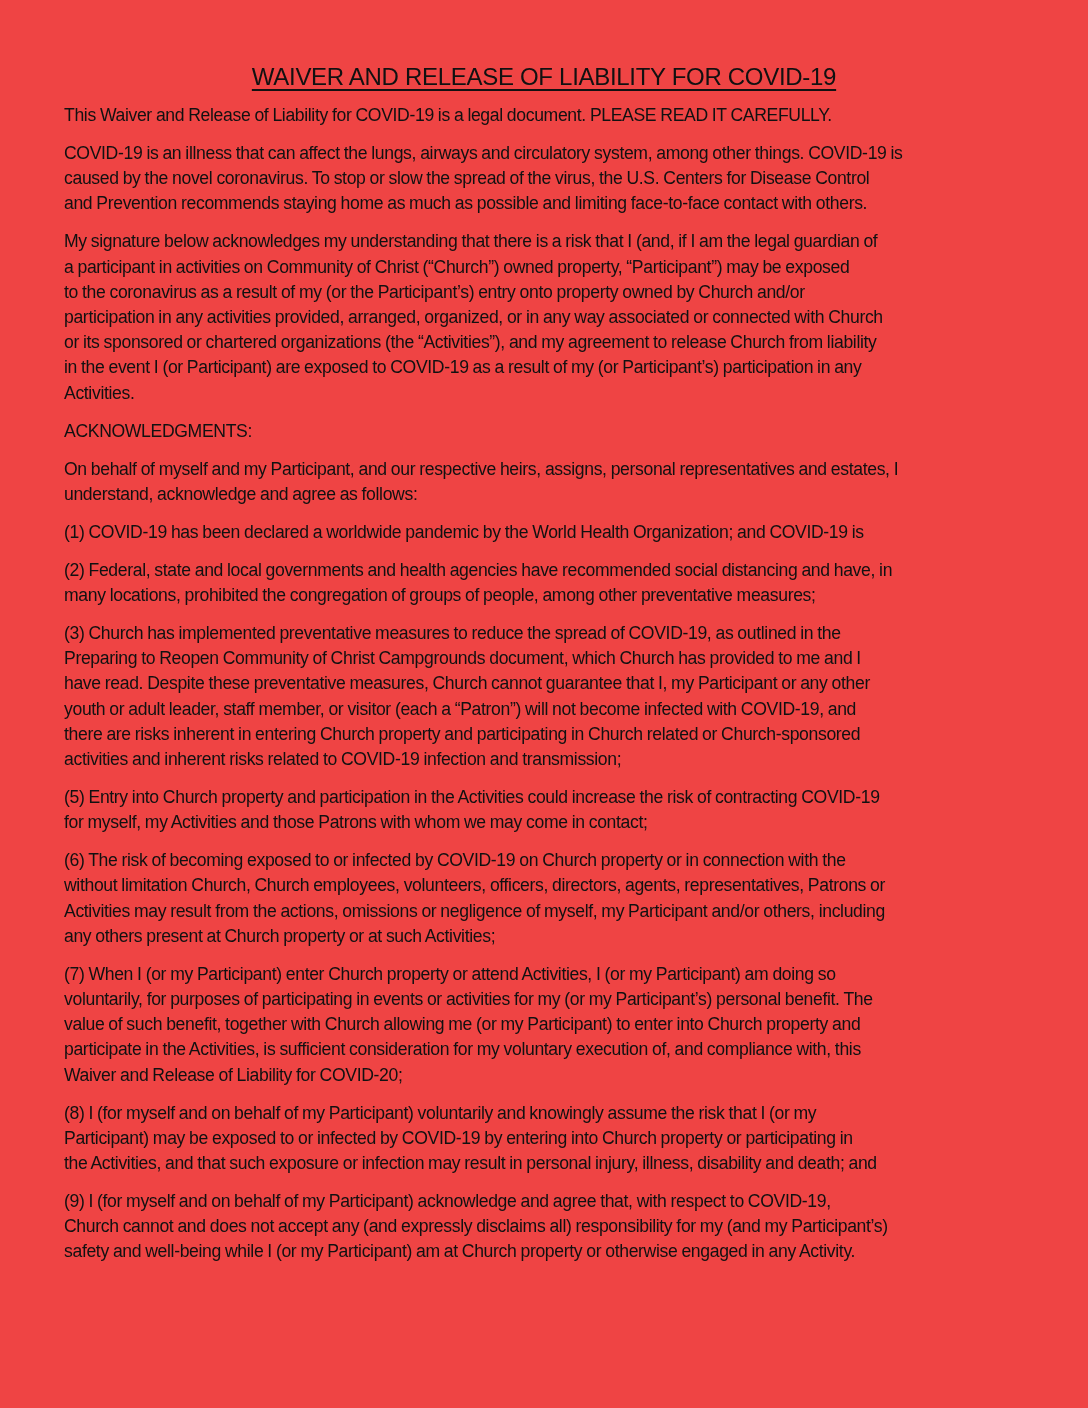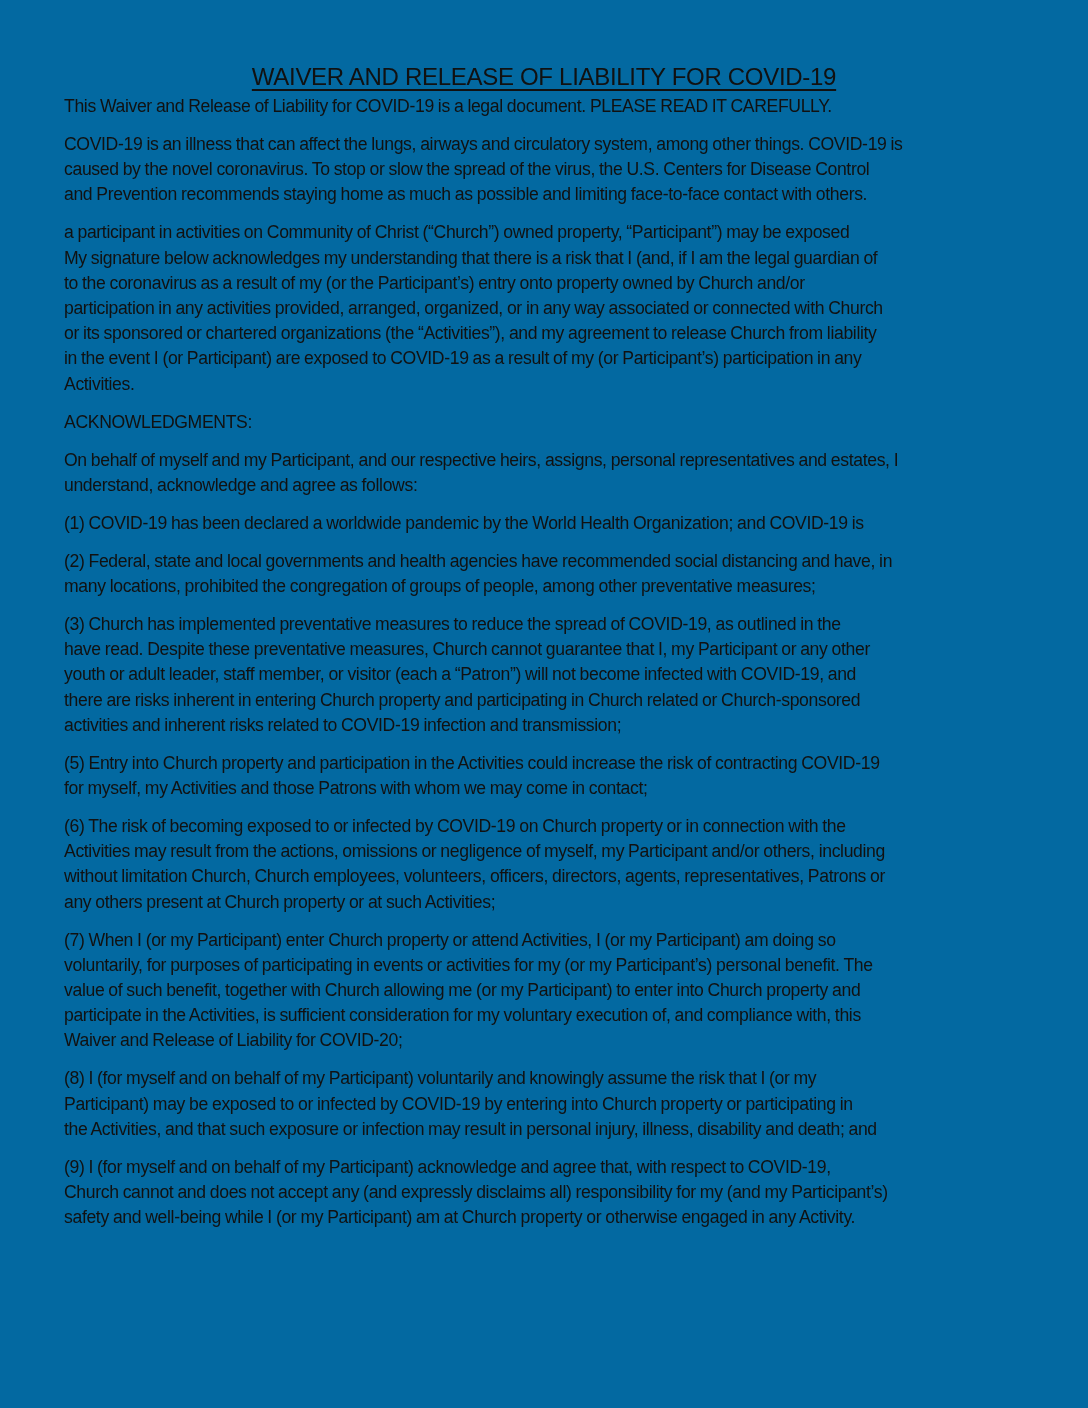--- a/index.html
+++ b/index.html
@@ -1,29 +1,29 @@
 <!DOCTYPE html>
 <html><head>
 <meta charset="utf-8">
 <style>
   html, body { margin: 0; padding: 0; background: #ffffff; }
   body { width: 1088px; height: 1408px; position: relative; overflow: hidden; }
   .page {
-    position: absolute; left: 0; top: 0; width: 1088px; height: 1408px; background: #0369a1;
+    position: absolute; left: 0; top: 0; width: 1088px; height: 1408px; background: #ef4444;
     font-family: "DejaVu Sans Condensed", "Liberation Sans Narrow", "Liberation Sans", sans-serif;
     color: #111111;
   }
   .title {
     position: absolute; left: 0; width: 1088px; top: 63px;
     text-align: center; font-size: 24px; letter-spacing: -0.3px;
     font-family: "Liberation Sans", sans-serif;
   }
   .title span { text-decoration: underline; text-underline-offset: 4px; text-decoration-thickness: 1.5px; }
   .body {
-    position: absolute; left: 64px; top: 94px; width: 970px;
+    position: absolute; left: 64px; top: 103px; width: 970px;
   }
   .para {
     font-family: "Liberation Sans", sans-serif;
     font-size: 17.6px; line-height: 25.2px; letter-spacing: -0.35px;
     margin: 0 0 12.8px 0; word-spacing: -0.5px;
   }
   .line { display: block; white-space: nowrap; }
 </style>
 </head>
 <body>
@@ -35,22 +35,22 @@
   <div class="body" id="doc-body">
       <p class="para">
         <span class="line">This Waiver and Release of Liability for COVID-19 is a legal document. PLEASE READ IT CAREFULLY.</span>
       </p>
       <p class="para">
         <span class="line">COVID-19 is an illness that can affect the lungs, airways and circulatory system, among other things. COVID-19 is</span>
         <span class="line">caused by the novel coronavirus. To stop or slow the spread of the virus, the U.S. Centers for Disease Control</span>
         <span class="line">and Prevention recommends staying home as much as possible and limiting face-to-face contact with others.</span>
       </p>
       <p class="para">
+        <span class="line">My signature below acknowledges my understanding that there is a risk that I (and, if I am the legal guardian of</span>
         <span class="line">a participant in activities on Community of Christ (“Church”) owned property, “Participant”) may be exposed</span>
-        <span class="line">My signature below acknowledges my understanding that there is a risk that I (and, if I am the legal guardian of</span>
         <span class="line">to the coronavirus as a result of my (or the Participant’s) entry onto property owned by Church and/or</span>
         <span class="line">participation in any activities provided, arranged, organized, or in any way associated or connected with Church</span>
         <span class="line">or its sponsored or chartered organizations (the “Activities”), and my agreement to release Church from liability</span>
         <span class="line">in the event I (or Participant) are exposed to COVID-19 as a result of my (or Participant’s) participation in any</span>
         <span class="line">Activities.</span>
       </p>
       <p class="para">
         <span class="line">ACKNOWLEDGMENTS:</span>
       </p>
       <p class="para">
@@ -59,33 +59,34 @@
       </p>
       <p class="para">
         <span class="line">(1) COVID-19 has been declared a worldwide pandemic by the World Health Organization; and COVID-19 is</span>
       </p>
       <p class="para">
         <span class="line">(2) Federal, state and local governments and health agencies have recommended social distancing and have, in</span>
         <span class="line">many locations, prohibited the congregation of groups of people, among other preventative measures;</span>
       </p>
       <p class="para">
         <span class="line">(3) Church has implemented preventative measures to reduce the spread of COVID-19, as outlined in the</span>
+        <span class="line">Preparing to Reopen Community of Christ Campgrounds document, which Church has provided to me and I</span>
         <span class="line">have read. Despite these preventative measures, Church cannot guarantee that I, my Participant or any other</span>
         <span class="line">youth or adult leader, staff member, or visitor (each a “Patron”) will not become infected with COVID-19, and</span>
         <span class="line">there are risks inherent in entering Church property and participating in Church related or Church-sponsored</span>
         <span class="line">activities and inherent risks related to COVID-19 infection and transmission;</span>
       </p>
       <p class="para">
         <span class="line">(5) Entry into Church property and participation in the Activities could increase the risk of contracting COVID-19</span>
         <span class="line">for myself, my Activities and those Patrons with whom we may come in contact;</span>
       </p>
       <p class="para">
         <span class="line">(6) The risk of becoming exposed to or infected by COVID-19 on Church property or in connection with the</span>
+        <span class="line">without limitation Church, Church employees, volunteers, officers, directors, agents, representatives, Patrons or</span>
         <span class="line">Activities may result from the actions, omissions or negligence of myself, my Participant and/or others, including</span>
-        <span class="line">without limitation Church, Church employees, volunteers, officers, directors, agents, representatives, Patrons or</span>
         <span class="line">any others present at Church property or at such Activities;</span>
       </p>
       <p class="para">
         <span class="line">(7) When I (or my Participant) enter Church property or attend Activities, I (or my Participant) am doing so</span>
         <span class="line">voluntarily, for purposes of participating in events or activities for my (or my Participant’s) personal benefit. The</span>
         <span class="line">value of such benefit, together with Church allowing me (or my Participant) to enter into Church property and</span>
         <span class="line">participate in the Activities, is sufficient consideration for my voluntary execution of, and compliance with, this</span>
         <span class="line">Waiver and Release of Liability for COVID-20;</span>
       </p>
       <p class="para">

